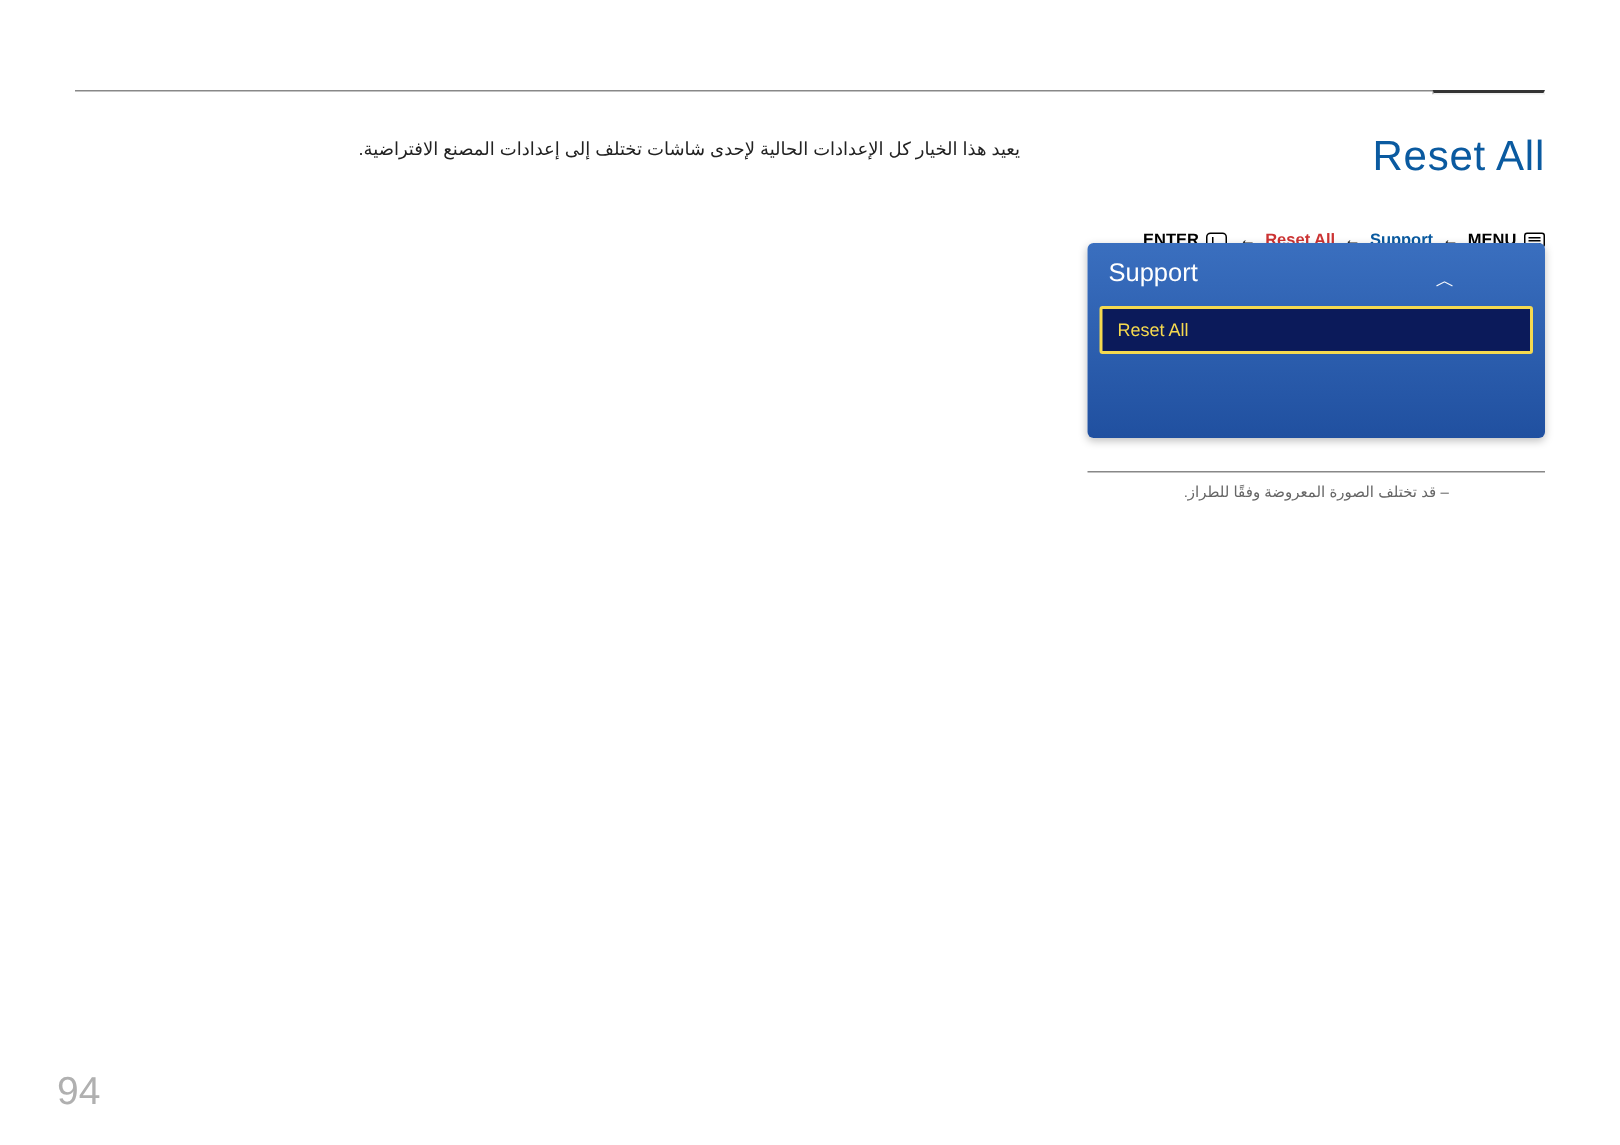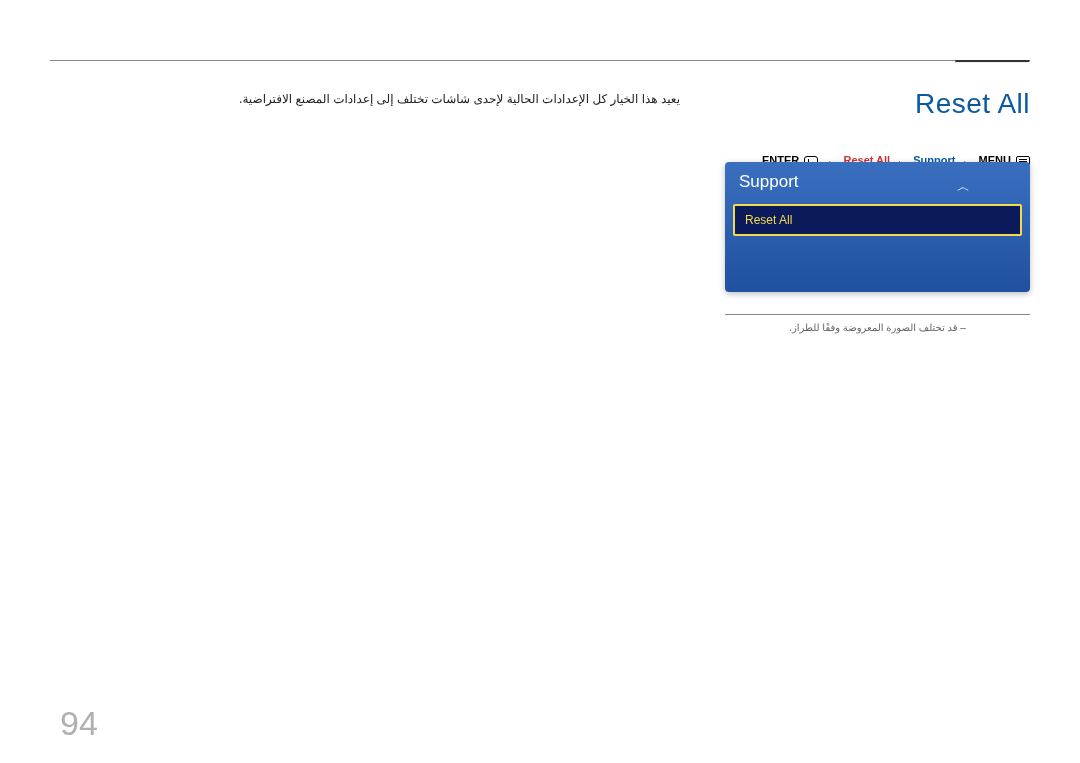--- a/index.html
+++ b/index.html
@@ -150,23 +150,23 @@
       right: 0;
       top: 262px;
       width: 305px;
       text-align: center;
       color: #666;
       font-size: 10px;
       direction: rtl;
     }
     .page-num {
       position: absolute;
-      left: 60px;
+      left: 38px;
       bottom: 20px;
-      font-size: 34px;
+      font-size: 26px;
       color: #b0b0b0;
       font-weight: 300;
       text-align: center;
     }
   </style>
 </head>
 <body>
 
 <div class="page">
   <div class="content-wrap">

